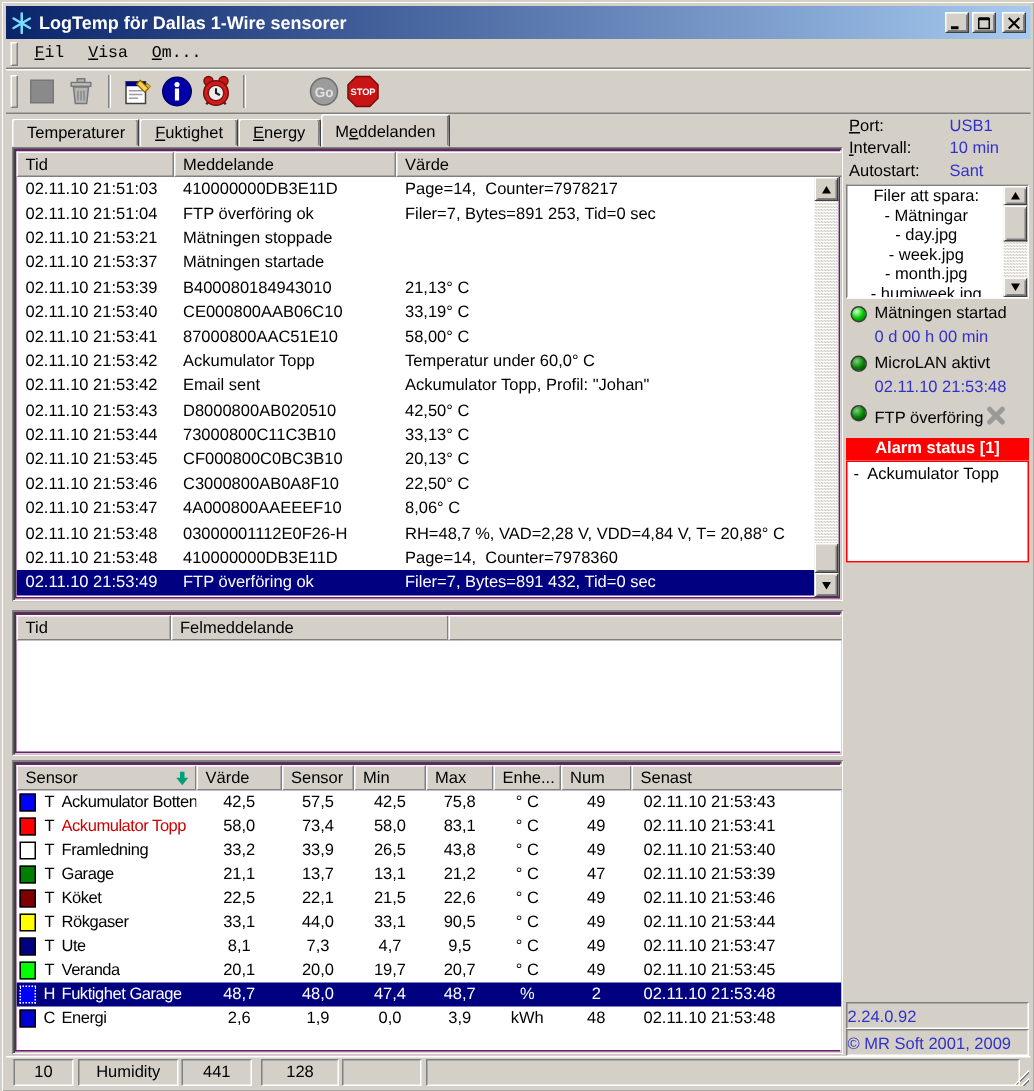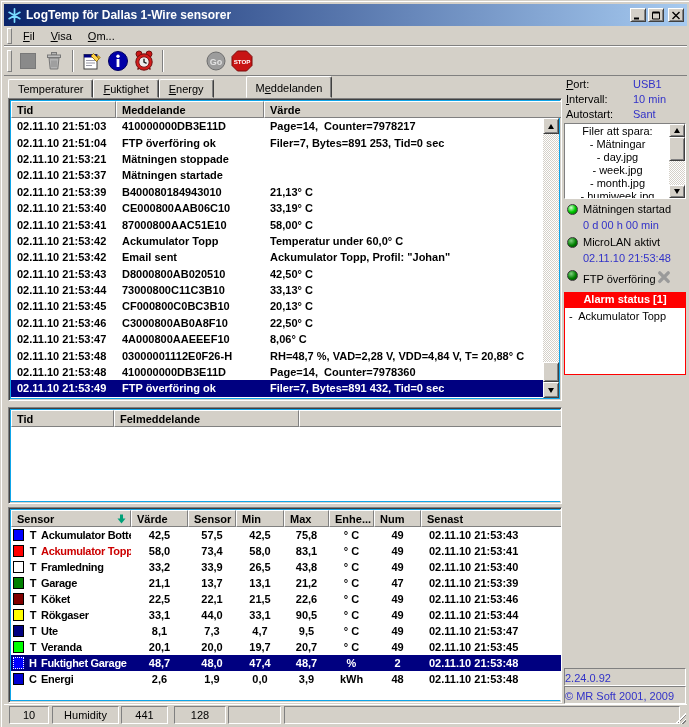--- a/index.html
+++ b/index.html
@@ -13,36 +13,36 @@
     box-shadow:inset 1px 1px 0 #d4d0c8,inset -1px -1px 0 #808080;
     display:flex;align-items:center;justify-content:center;box-sizing:border-box;}
   .sunk1{border:1px solid;border-color:#808080 #fff #fff #808080;box-sizing:border-box;}
   
   .titlebar{position:absolute;left:3px;top:3px;right:3px;height:22px;
     background:linear-gradient(90deg,#0a246a,#a6caf0);display:flex;align-items:center;padding:0 3px;box-sizing:border-box;}
   .title-text{color:#fff;font-weight:bold;font-size:12px;margin-left:4px;flex:1;white-space:nowrap;overflow:hidden;}
   .winbtn{width:16px;height:14px;margin-left:2px;flex:none;}
   
   .menubar{position:absolute;left:3px;top:25px;right:3px;height:20px;display:flex;align-items:center;border-bottom:1px solid #808080;box-sizing:border-box;}
-  .menu-item{padding:15px 8px;cursor:default;}
+  .menu-item{padding:15px 8px;cursor:default;font-family:Liberation Mono, monospace;}
   .grip{width:3px;height:14px;border:1px solid;border-color:#fff #808080 #808080 #fff;margin:0 3px;flex:none;}
   .toolbar{position:absolute;left:3px;top:45px;right:3px;height:30px;display:flex;align-items:center;
     border-top:1px solid #fff;border-bottom:1px solid #808080;box-sizing:border-box;}
   .toolbar .grip{height:20px;}
   .tbtn{width:26px;height:24px;display:flex;align-items:center;justify-content:center;flex:none;}
   .tsep{width:0;height:22px;border-left:1px solid #808080;border-right:1px solid #fff;margin:0 5px;flex:none;}
   .tspace{width:34px;flex:none;}
   
   .tab-bar{position:absolute;left:7px;top:75px;height:22px;display:flex;align-items:flex-end;}
   .tab{height:19px;padding:3px 9px 0;background:#d4d0c8;border:1px solid;border-color:#fff #404040 #d4d0c8 #fff;
     box-shadow:inset -1px 0 0 #808080;border-top-left-radius:2px;border-top-right-radius:2px;box-sizing:border-box;white-space:nowrap;}
-  .tab.active{height:22px;padding-top:5px;position:relative;z-index:2;margin-left:32px;}
-  
-  .tbl{position:absolute;background:#0ea5e9;border:1px solid;border-color:#808080 #fff #fff #808080;
-    box-shadow:inset 1px 1px 0 #404040,inset -1px -1px 0 #d4d0c8;padding:2px;box-sizing:border-box;overflow:hidden;font-weight:bold;}
+  .tab.active{height:22px;padding-top:5px;position:relative;z-index:2;}
+  
+  .tbl{position:absolute;background:#701a75;border:1px solid;border-color:#808080 #fff #fff #808080;
+    box-shadow:inset 1px 1px 0 #404040,inset -1px -1px 0 #d4d0c8;padding:2px;box-sizing:border-box;overflow:hidden;}
   .thead{display:flex;height:17px;position:relative;}
   .th{flex:none;height:17px;background:#d4d0c8;border:1px solid;border-color:#fff #808080 #808080 #fff;
     padding:2px 0 0 5px;box-sizing:border-box;white-space:nowrap;overflow:hidden;position:relative;}
   .tbody{position:relative;overflow:hidden;background:#fff;}
   .tr{display:flex;align-items:center;white-space:pre;overflow:hidden;}
   .tr.msg{height:16.4px;width:536px;}
   .tr.sen{height:16px;width:550px;}
   .tr.selected{background:#000080;color:#fff;}
   .td{flex:none;height:100%;display:flex;align-items:center;padding-left:6px;box-sizing:border-box;overflow:hidden;white-space:pre;}
   .td.center{justify-content:center;padding-left:0;}

